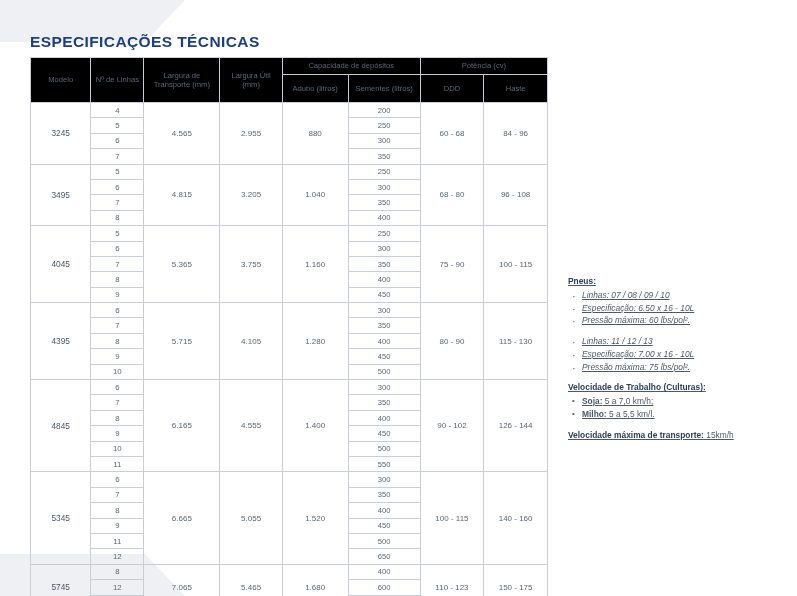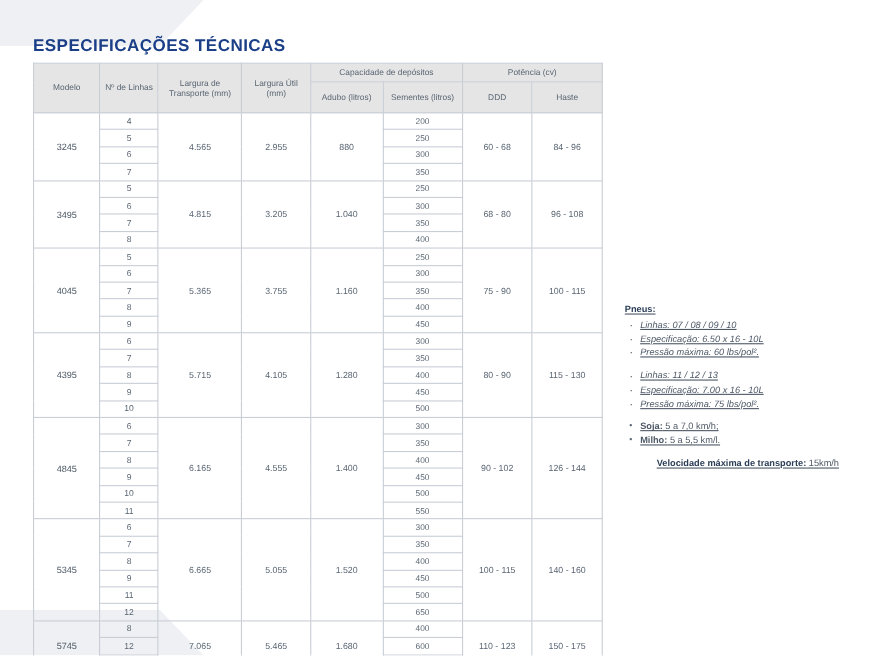--- a/index.html
+++ b/index.html
@@ -59,21 +59,21 @@
     color: #54606f;
   }
   table.spec th, table.spec td {
     border: 1px solid #c9ced6;
     text-align: center;
     vertical-align: middle;
     padding: 0;
     font-weight: normal;
   }
   table.spec thead th {
-    background: #e5e5e5;
+    background: #000000;
     color: #5a6673;
     font-size: 7.6px;
     line-height: 1.22;
     padding: 3px 2px;
   }
   .grp-head { height: 17px; }
   .sub-head { height: 28px; margin-left: 48px; }
   td.modelo {
     font-size: 8.3px;
     color: #4b5663;
@@ -130,21 +130,21 @@
   }
   .notes ul.solid li::before {
     content: "•";
     font-size: 8px;
     top: 0px;
   }
   .notes ul.solid li {
     font-style: normal;
   }
   .notes ul.solid li b { font-weight: bold; text-align: right; }
-  .notes .vmax { margin-top: 0px; margin-left: 29px; }
+  .notes .vmax { margin-top: 0px; }
   .notes .vmax b { font-weight: bold; color: #2b3e57; }
 </style>
 </head>
 <body>
 
 <div class="wedge-top"></div>
 <div class="wedge-bottom"></div>
 
 <div class="page">
 
@@ -350,20 +350,21 @@
     <ul>
       <li>Linhas: 07 / 08 / 09 / 10</li>
       <li>Especificação: 6.50 x 16 - 10L</li>
       <li>Pressão máxima: 60 lbs/pol².</li>
     </ul>
     <ul>
       <li>Linhas: 11 / 12 / 13</li>
       <li>Especificação: 7.00 x 16 - 10L</li>
       <li>Pressão máxima: 75 lbs/pol².</li>
     </ul>
+    <div class="hd">Velocidade de Trabalho (Culturas):</div>
     <ul class="solid">
       <li><b>Soja:</b><span> 5 a 7,0 km/h;</span></li>
       <li><b>Milho:</b><span> 5 a 5,5 km/l.</span></li>
     </ul>
     <div class="vmax"><b>Velocidade máxima de transporte:</b><span> 15km/h</span></div>
   </div>
 
 </div>
 
 </body></html>

